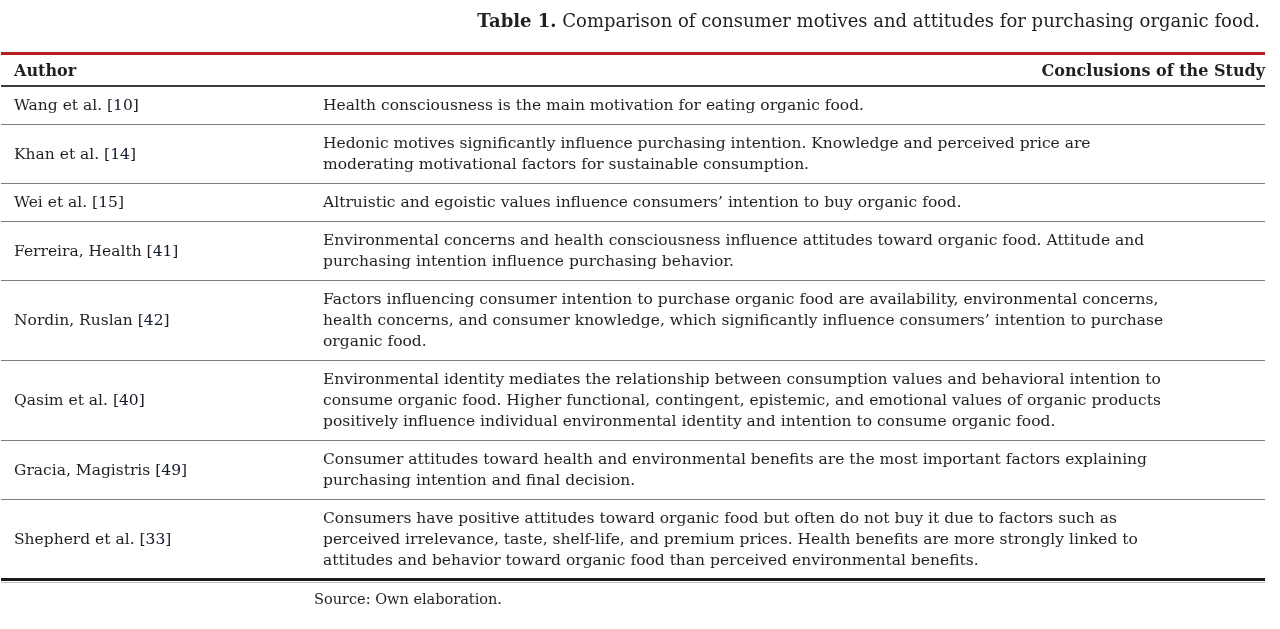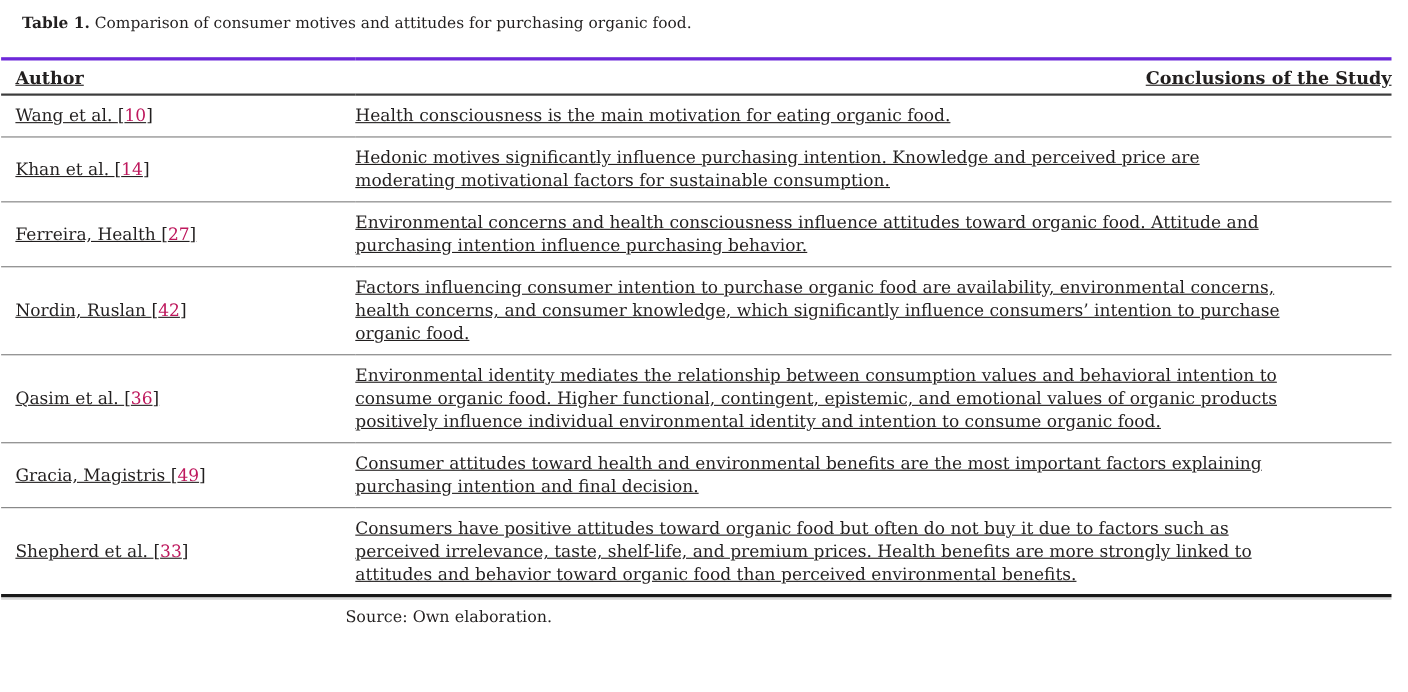--- a/index.html
+++ b/index.html
@@ -10,37 +10,36 @@
     background: #ffffff;
     overflow: hidden;
     font-family: "DejaVu Serif", "Liberation Serif", serif;
     color: #221f1f;
   }
   .page {
     padding-top: 10px;
     box-sizing: border-box;
   }
   .table-title {
-    text-align: left;
-    font-size: 14px;
+    text-align: right;
+    font-size: 18px;
     line-height: 22px;
     margin: 0 20px;
   }
   .table-title .title-label {
     font-weight: bold;
   }
   .table-wrap {
     margin: 20px 15px 0 1px;
   }
   table.paper-table {
     width: 100%;
     border-collapse: collapse;
-    border-top: 3px solid #6d28d9;
+    border-top: 3px solid #b91c1c;
     font-size: 15.5px;
-    text-decoration: underline;
   }
   .rule-bottom {
     border-top: 3px solid #191919;
     border-bottom: 1px solid #c2c2c2;
     height: 1px;
     margin-top: -1px;
   }
   thead th {
     font-weight: bold;
     font-size: 16px;
@@ -66,21 +65,21 @@
     border-bottom: none;
   }
   td.cell-author {
     padding-left: 13px;
   }
   td.cell-conclusion {
     white-space: pre-line;
     padding-right: 8px;
   }
   .citation-number {
-    color: #be185d;
+    color: #0f172a;
   }
   .source-note {
     margin: 7px 0 0 313px;
     font-size: 14.5px;
     line-height: 18px;
   }
 </style>
 </head>
 <body>
 
@@ -103,32 +102,36 @@
           <tr>
     <td class="cell-author"><span>Wang et al. </span><span>[</span><span class="citation-number">10</span><span>]</span></td>
     <td class="cell-conclusion"><span>Health consciousness is the main motivation for eating organic food.</span></td>
   </tr>
           <tr>
     <td class="cell-author"><span>Khan et al. </span><span>[</span><span class="citation-number">14</span><span>]</span></td>
     <td class="cell-conclusion"><span>Hedonic motives significantly influence purchasing intention. Knowledge and perceived price are
 moderating motivational factors for sustainable consumption.</span></td>
   </tr>
           <tr>
-    <td class="cell-author"><span>Ferreira, Health </span><span>[</span><span class="citation-number">27</span><span>]</span></td>
+    <td class="cell-author"><span>Wei et al. </span><span>[</span><span class="citation-number">15</span><span>]</span></td>
+    <td class="cell-conclusion"><span>Altruistic and egoistic values influence consumers’ intention to buy organic food.</span></td>
+  </tr>
+          <tr>
+    <td class="cell-author"><span>Ferreira, Health </span><span>[</span><span class="citation-number">41</span><span>]</span></td>
     <td class="cell-conclusion"><span>Environmental concerns and health consciousness influence attitudes toward organic food. Attitude and
 purchasing intention influence purchasing behavior.</span></td>
   </tr>
           <tr>
     <td class="cell-author"><span>Nordin, Ruslan </span><span>[</span><span class="citation-number">42</span><span>]</span></td>
     <td class="cell-conclusion"><span>Factors influencing consumer intention to purchase organic food are availability, environmental concerns,
 health concerns, and consumer knowledge, which significantly influence consumers’ intention to purchase
 organic food.</span></td>
   </tr>
           <tr>
-    <td class="cell-author"><span>Qasim et al. </span><span>[</span><span class="citation-number">36</span><span>]</span></td>
+    <td class="cell-author"><span>Qasim et al. </span><span>[</span><span class="citation-number">40</span><span>]</span></td>
     <td class="cell-conclusion"><span>Environmental identity mediates the relationship between consumption values and behavioral intention to
 consume organic food. Higher functional, contingent, epistemic, and emotional values of organic products
 positively influence individual environmental identity and intention to consume organic food.</span></td>
   </tr>
           <tr>
     <td class="cell-author"><span>Gracia, Magistris </span><span>[</span><span class="citation-number">49</span><span>]</span></td>
     <td class="cell-conclusion"><span>Consumer attitudes toward health and environmental benefits are the most important factors explaining
 purchasing intention and final decision.</span></td>
   </tr>
           <tr>

